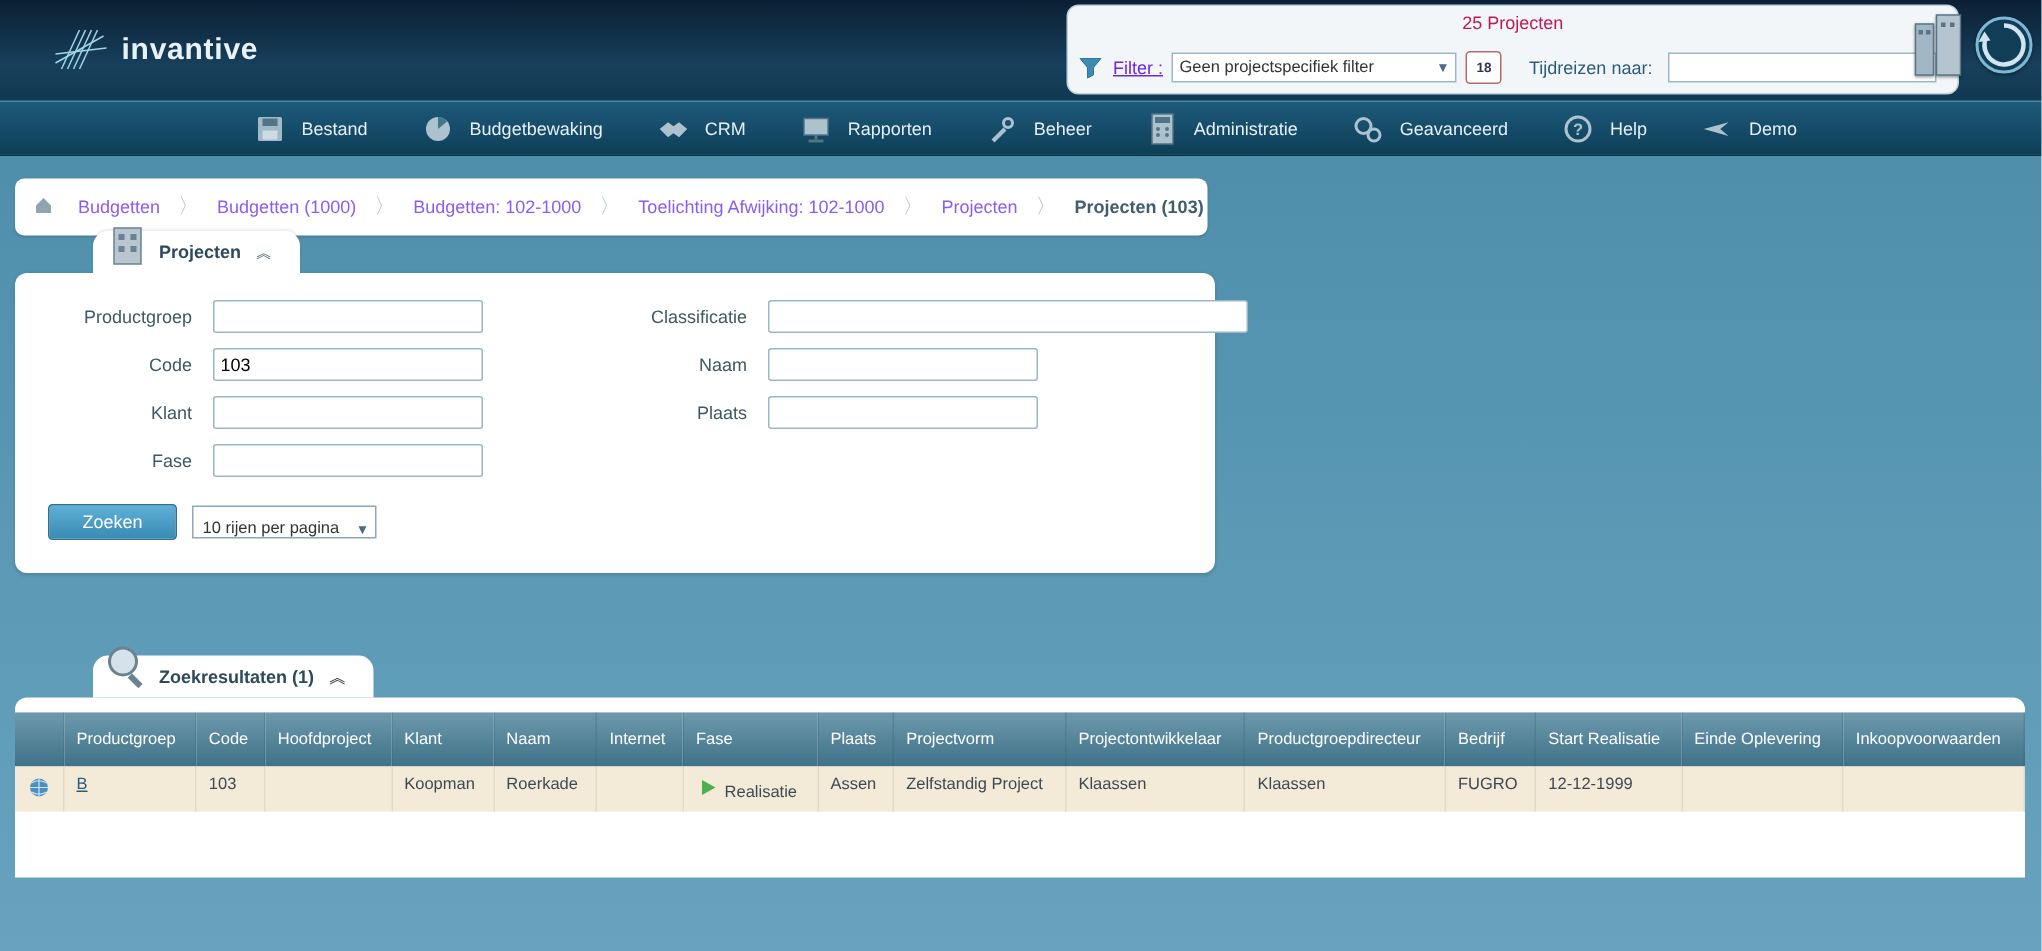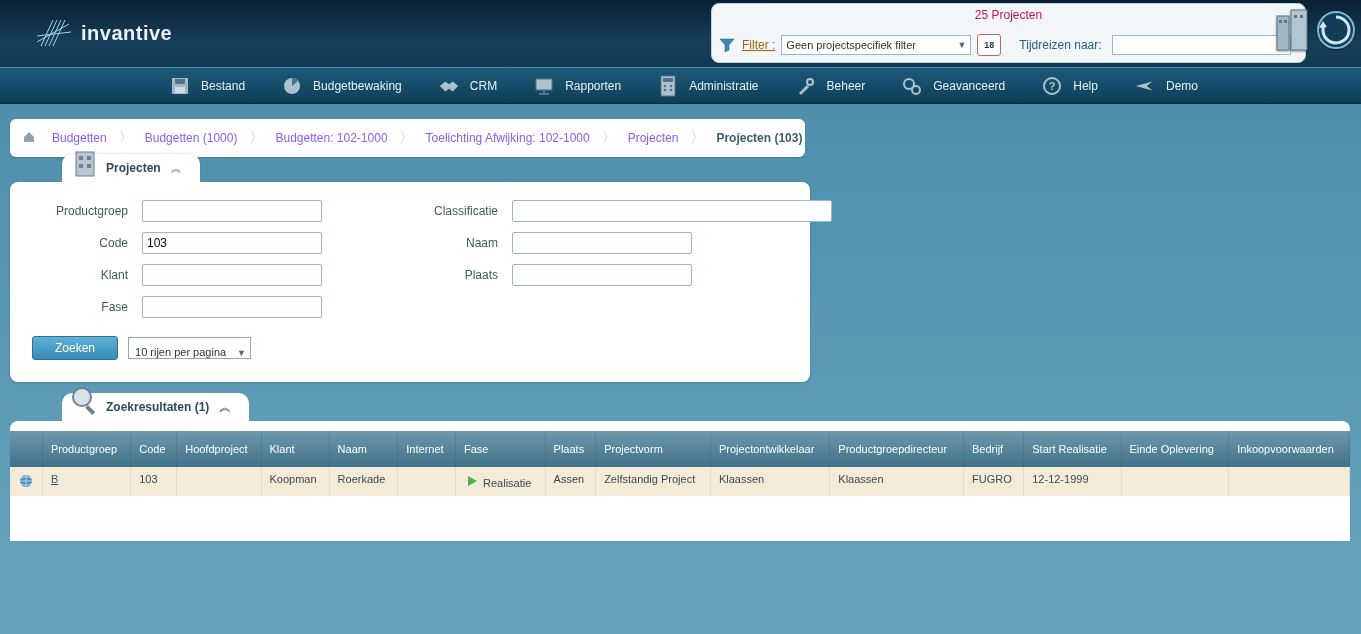--- a/index.html
+++ b/index.html
@@ -47,21 +47,21 @@
   .top-filter-row {
     display: flex;
     align-items: center;
     gap: 6px;
   }
   .funnel-icon {
     width: 18px; height: 18px;
     display: inline-flex; align-items:center; justify-content:center;
   }
   .filter-link {
-    color: #a16207;
+    color: #6d28d9;
     text-decoration: underline;
     cursor: pointer;
   }
   .filter-select {
     flex: 0 0 190px;
     height: 20px;
     border: 1px solid #9ab7c8;
     background: #fff;
     font-size: 11px;
     padding: 0 4px;
@@ -216,21 +216,21 @@
     font-size:11px;
     padding: 0 18px 0 6px;
     display:flex; align-items:flex-end; justify-content:space-between;
     width: 123px;
     position:relative;
   }
   .rows-select .chev{ position:absolute; right:4px; font-size:9px; color:#4a6b80;}
 
   
   .results-wrap {
-    margin-top: 39px;
+    margin-top: 83px;
     width: 1340px;
     position: relative;
   }
   .results-tab {
     position: absolute;
     top: -28px;
     left: 52px;
     background: #fff;
     border-radius: 10px 10px 0 0;
     padding: 6px 18px 6px 44px;
@@ -362,39 +362,39 @@
         <svg width="22" height="20" viewBox="0 0 22 20">
           <rect x="3" y="3" width="16" height="11" fill="#c7d7e0" stroke="#5e7b8c"></rect>
           <line x1="11" y1="14" x2="11" y2="18" stroke="#5e7b8c" stroke-width="2"></line>
           <line x1="6" y1="18" x2="16" y2="18" stroke="#5e7b8c" stroke-width="2"></line>
         </svg>
       </span>
     <span>Rapporten</span>
   </div>
   <div class="nav-item">
     <span class="nav-icon">
+        <svg width="20" height="20" viewBox="0 0 20 20">
+          <path d="M3 17 l8 -8 l2 2 l-8 8 z" fill="#c7d7e0"></path>
+          <circle cx="14" cy="6" r="3" fill="none" stroke="#c7d7e0" stroke-width="2"></circle>
+        </svg>
+      </span>
+    <span>Beheer</span>
+  </div>
+  <div class="nav-item">
+    <span class="nav-icon">
         <svg width="18" height="22" viewBox="0 0 18 22">
           <rect x="2" y="1" width="14" height="20" fill="#c7d7e0" stroke="#5e7b8c"></rect>
           <rect x="4" y="3" width="10" height="4" fill="#5e7b8c"></rect>
           <circle cx="6" cy="11" r="1.3" fill="#5e7b8c"></circle>
           <circle cx="12" cy="11" r="1.3" fill="#5e7b8c"></circle>
           <circle cx="6" cy="15" r="1.3" fill="#5e7b8c"></circle>
           <circle cx="12" cy="15" r="1.3" fill="#5e7b8c"></circle>
         </svg>
       </span>
     <span>Administratie</span>
-  </div>
-  <div class="nav-item">
-    <span class="nav-icon">
-        <svg width="20" height="20" viewBox="0 0 20 20">
-          <path d="M3 17 l8 -8 l2 2 l-8 8 z" fill="#c7d7e0"></path>
-          <circle cx="14" cy="6" r="3" fill="none" stroke="#c7d7e0" stroke-width="2"></circle>
-        </svg>
-      </span>
-    <span>Beheer</span>
   </div>
   <div class="nav-item">
     <span class="nav-icon">
         <svg width="22" height="20" viewBox="0 0 22 20">
           <circle cx="8" cy="8" r="5" fill="none" stroke="#c7d7e0" stroke-width="2"></circle>
           <circle cx="15" cy="14" r="4" fill="none" stroke="#c7d7e0" stroke-width="2"></circle>
         </svg>
       </span>
     <span>Geavanceerd</span>
   </div>

